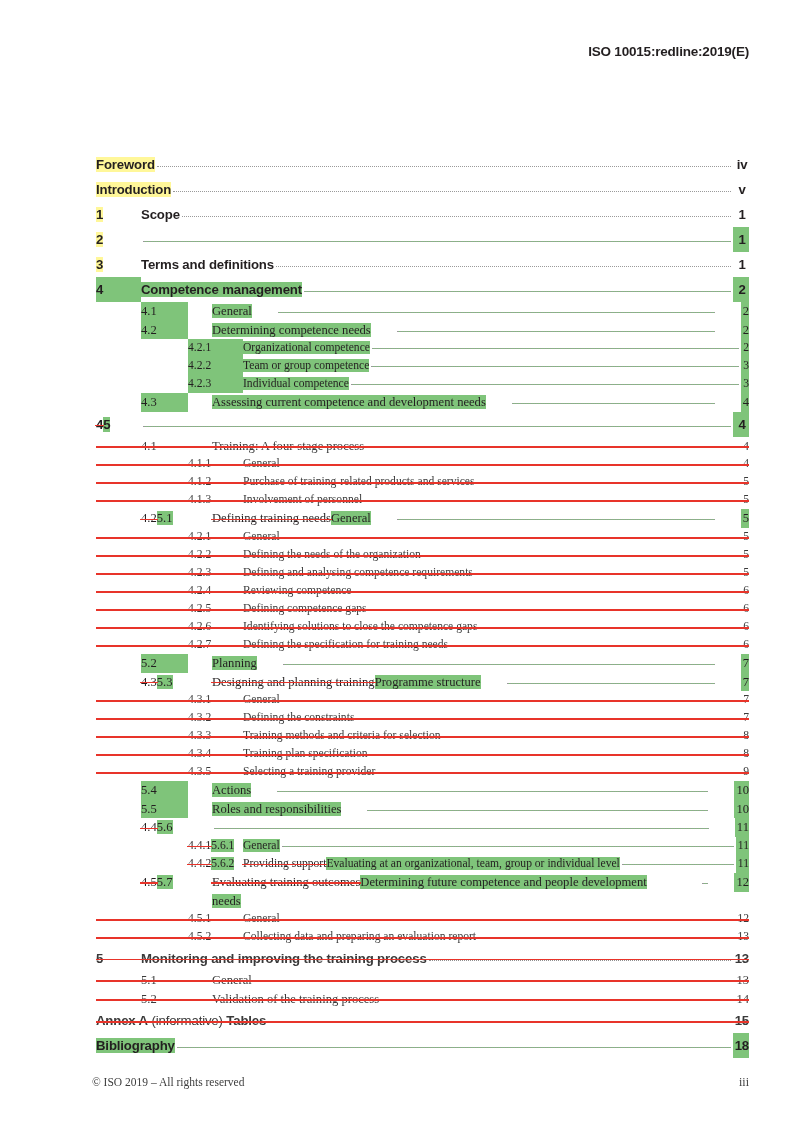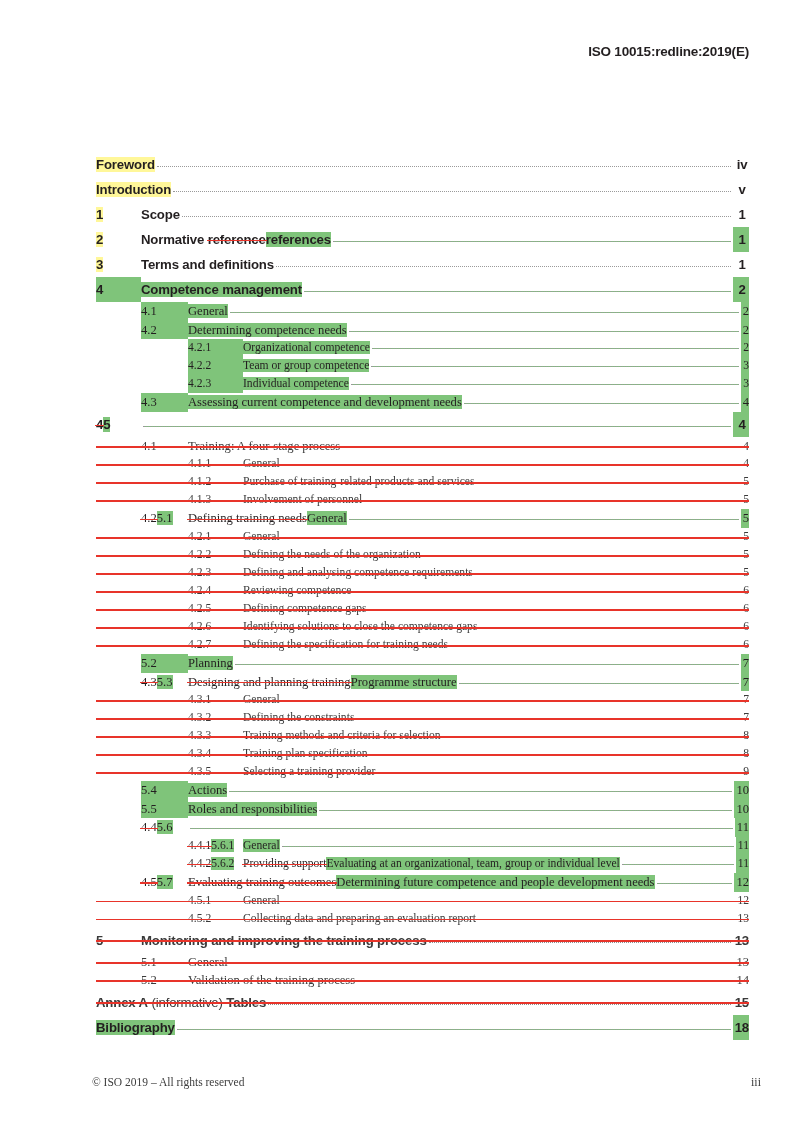--- a/index.html
+++ b/index.html
@@ -14,21 +14,21 @@
   
   .page { position:absolute; inset:0; }
   .header {
     position:absolute; top:44px; left:0; right:44px;
     text-align:right;
     font-family:"Liberation Sans", sans-serif;
     font-weight:bold; font-size:13.5px; letter-spacing:-0.2px;
     color:#231f20;
   }
   .footer {
-    position:absolute; bottom:32px; left:92px; right:32px;
+    position:absolute; bottom:32px; left:92px; right:44px;
     display:flex; justify-content:space-between; align-items:baseline;
     font-size:11.5px; color:#3d3d3d;
   }
   .footer .folio { font-weight:normal; font-size:12px; }
 
   
   .toc-head {
     position:absolute; top:106px; left:96px; right:44px;
     display:flex; align-items:flex-end; justify-content:space-between;
   }
@@ -41,21 +41,21 @@
 
   
   .toc { position:absolute; top:152px; left:96px; width:653px; }
 
   .row {
     display:flex; align-items:baseline;
     font-size:13.2px; line-height:19.2px;
     position:relative;
   }
   .row.lvl0 { font-weight:bold; font-family:"Liberation Sans", sans-serif; font-size:13.2px; line-height:25px; letter-spacing:-0.15px; }
-  .row.lvl1 { font-size:12.6px; line-height:18.6px; }
+  .row.lvl1 { font-size:12.6px; line-height:18.6px;gap:24px; }
   .row.lvl2 { font-size:11.6px; line-height:18.0px; }
 
   .num  { flex:0 0 auto; white-space:nowrap; }
   .lvl0 .num { width:45px; }
   .lvl1 .num { width:47px; margin-left:45px; }
   .lvl2 .num { width:55px; margin-left:92px; }
 
   .txt  { flex:0 1 auto; white-space:normal; }
   .lead { flex:1 1 auto; margin:0 2px; position:relative; bottom:2px;
           border-bottom:1px dotted #9a9a9a; min-width:6px; }
@@ -105,21 +105,20 @@
         <span class="pg">v</span>
       </div>
       <div class="row lvl0">
         <span class="num"><span class="hl">1</span></span>
         <span class="txt"><span>Scope</span></span>
         <span class="lead"></span>
         <span class="pg">1</span>
       </div>
       <div class="row lvl0">
         <span class="num"><span class="hl">2</span></span>
-        <span class="txt"><span>Normative </span><span class="del">reference</span><span class="ins">references</span></span>
         <span class="lead band"></span>
         <span class="pg band">1</span>
       </div>
       <div class="row lvl0">
         <span class="num"><span class="hl">3</span></span>
         <span class="txt"><span>Terms and definitions</span></span>
         <span class="lead"></span>
         <span class="pg">1</span>
       </div>
       <div class="row lvl0">

